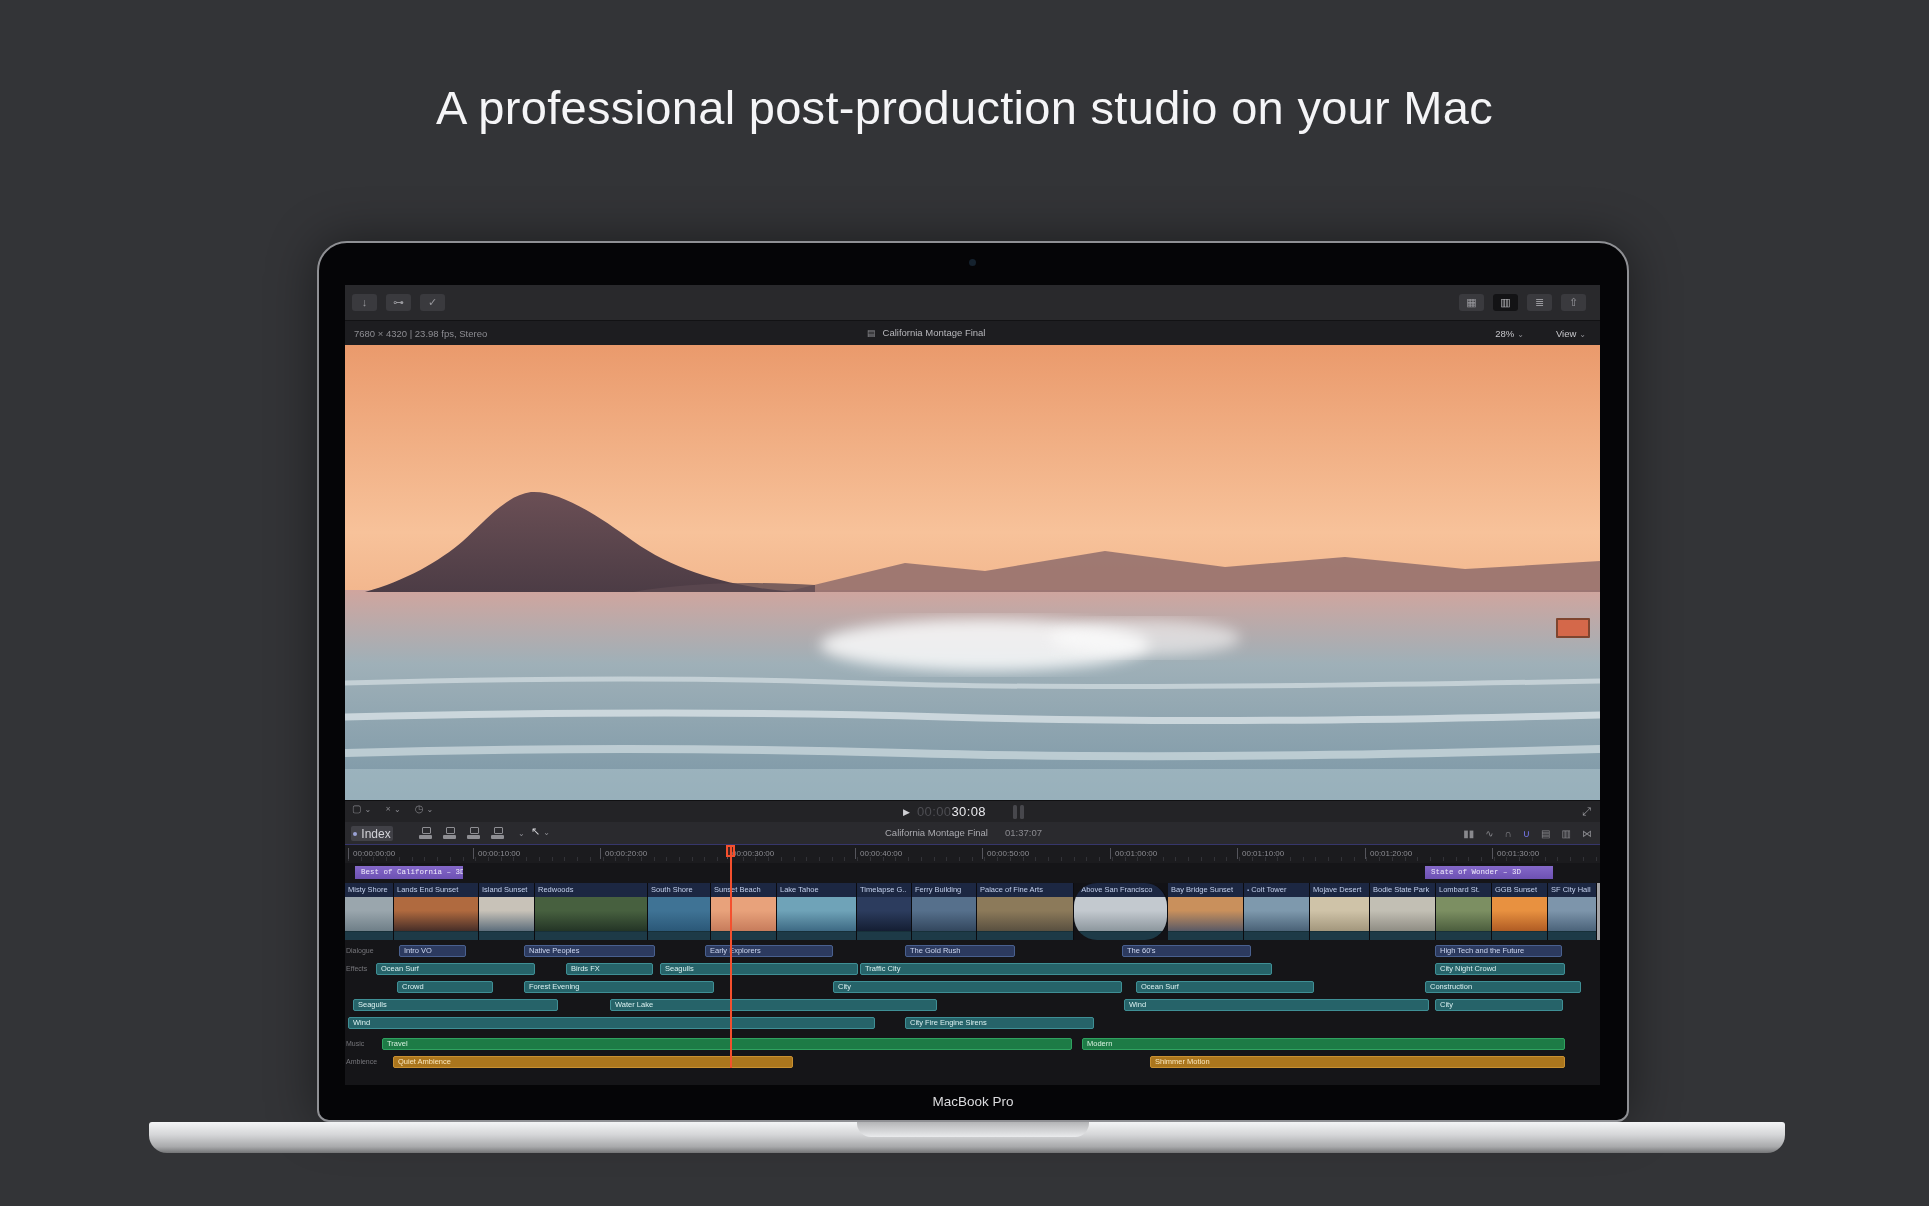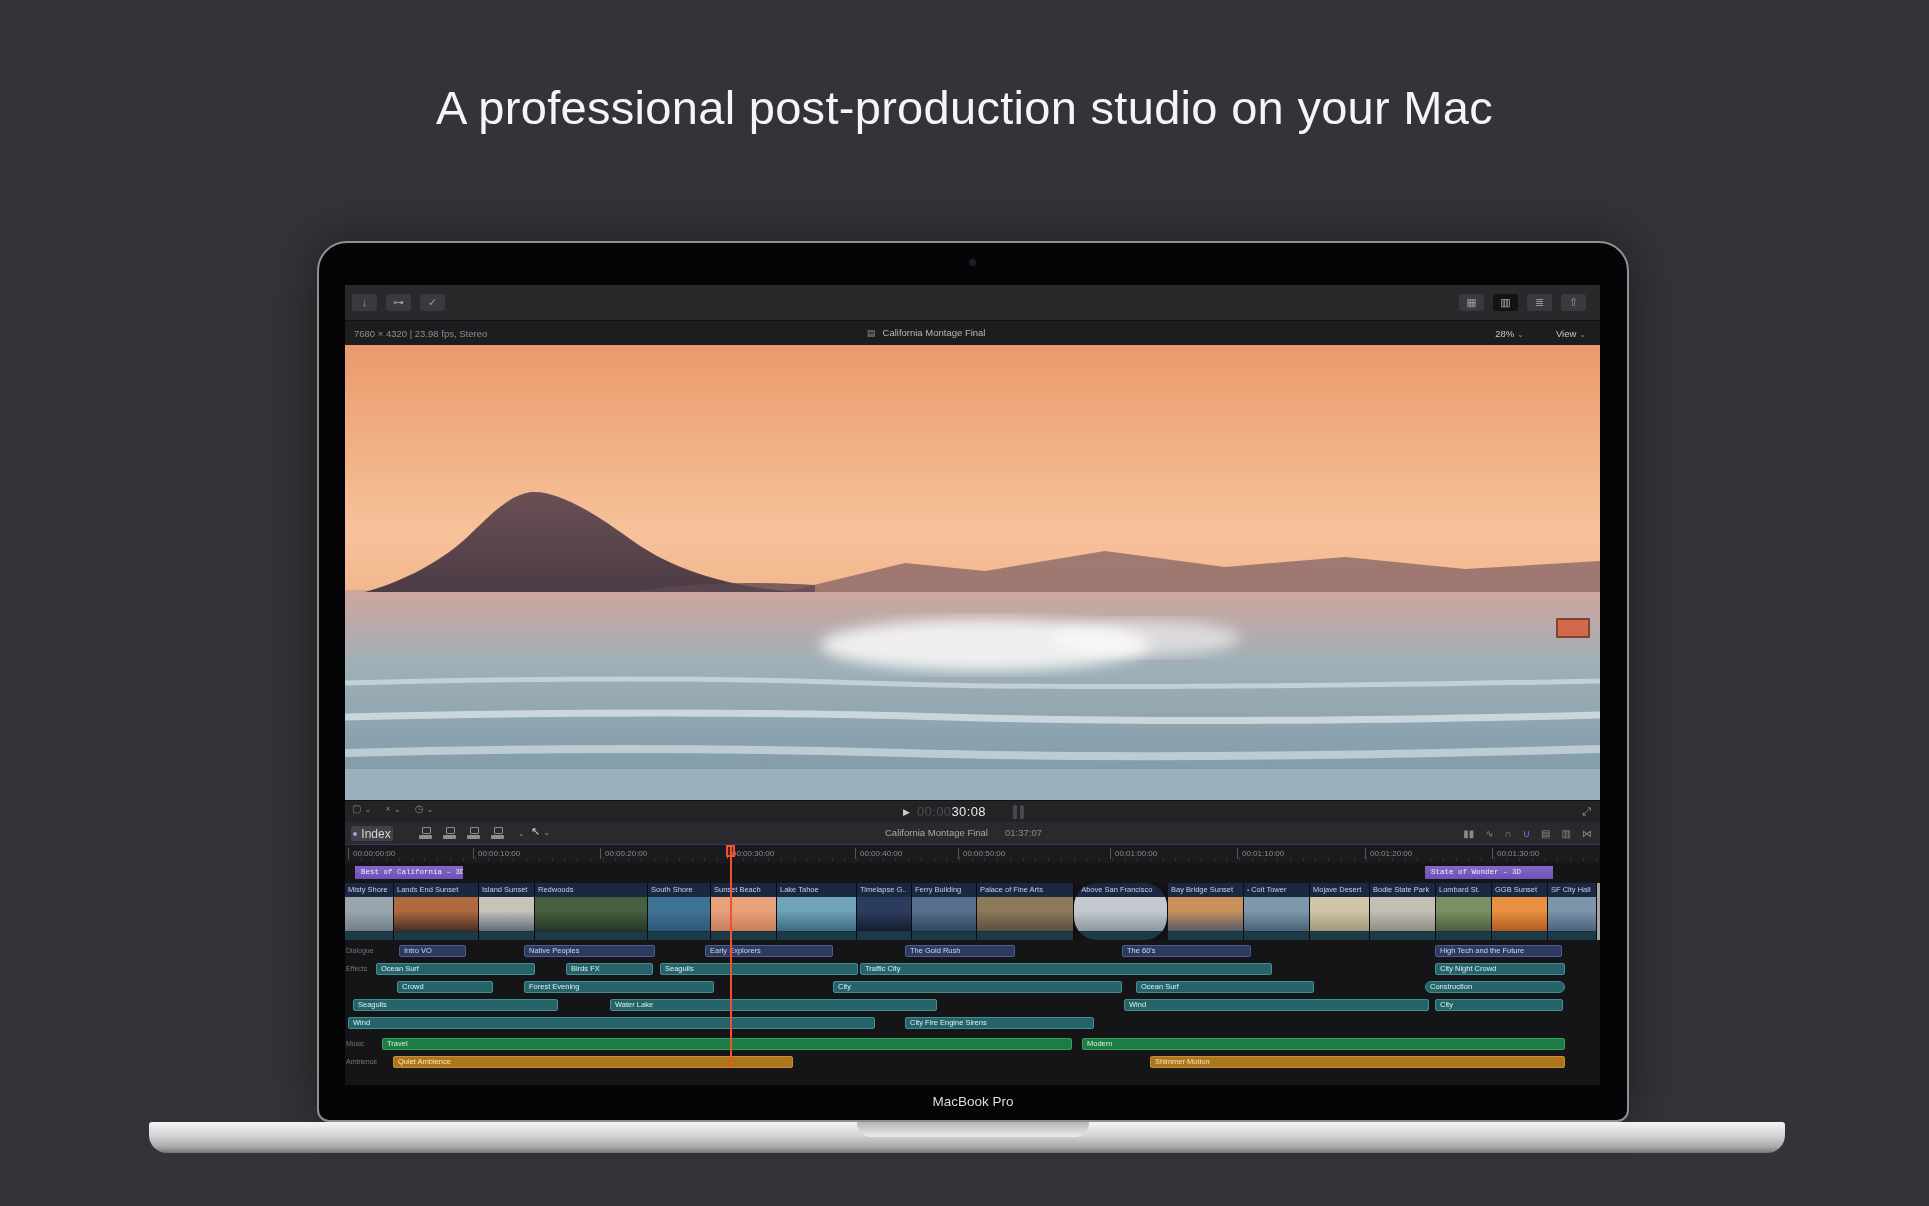--- a/index.html
+++ b/index.html
@@ -251,21 +251,21 @@
         </div>
     </div>
 
     <div class="ruler" id="ruler">
       <div class="ruler-minor"></div>
     <span class="tick" style="left: 3px;">00:00:00:00</span>
         <span class="tick" style="left: 128px;">00:00:10:00</span>
         <span class="tick" style="left: 255px;">00:00:20:00</span>
         <span class="tick" style="left: 382px;">00:00:30:00</span>
         <span class="tick" style="left: 510px;">00:00:40:00</span>
-        <span class="tick" style="left: 613px; text-align: center;">00:00:50:00</span>
+        <span class="tick" style="left: 637px; text-align: center;">00:00:50:00</span>
         <span class="tick" style="left: 765px;">00:01:00:00</span>
         <span class="tick" style="left: 892px;">00:01:10:00</span>
         <span class="tick" style="left: 1020px;">00:01:20:00</span>
         <span class="tick" style="left: 1147px;">00:01:30:00</span>
       </div>
 
     <div class="titles-row" id="titles-row">
         <div class="title-bar" style="left: 10px; width: 108px;">Best of California – 3D</div>
         <div class="title-bar" style="left: 1080px; width: 128px;">State of Wonder – 3D</div>
       </div>
@@ -375,21 +375,21 @@
         <span class="track-label" style="left: 1px; top: 680px;">Effects</span>
         <div class="abar c-effects" style="left: 31px; top: 678px; width: 159px;">Ocean Surf</div>
         <div class="abar c-effects" style="left: 221px; top: 678px; width: 87px;">Birds FX</div>
         <div class="abar c-effects" style="left: 315px; top: 678px; width: 198px;">Seagulls</div>
         <div class="abar c-effects" style="left: 515px; top: 678px; width: 412px;">Traffic City</div>
         <div class="abar c-effects" style="left: 1090px; top: 678px; width: 130px;">City Night Crowd</div>
         <div class="abar c-effects" style="left: 52px; top: 696px; width: 96px;">Crowd</div>
         <div class="abar c-effects" style="left: 179px; top: 696px; width: 190px;">Forest Evening</div>
         <div class="abar c-effects" style="left: 488px; top: 696px; width: 289px;">City</div>
         <div class="abar c-effects" style="left: 791px; top: 696px; width: 178px;">Ocean Surf</div>
-        <div class="abar c-effects" style="left: 1080px; top: 696px; width: 140px; border-radius: 6px;">Construction</div>
+        <div class="abar c-effects" style="left: 1080px; top: 696px; width: 156px;">Construction</div>
         <div class="abar c-effects" style="left: 8px; top: 714px; width: 205px;">Seagulls</div>
         <div class="abar c-effects" style="left: 265px; top: 714px; width: 327px;">Water Lake</div>
         <div class="abar c-effects" style="left: 779px; top: 714px; width: 305px;">Wind</div>
         <div class="abar c-effects" style="left: 1090px; top: 714px; width: 128px;">City</div>
         <div class="abar c-effects" style="left: 3px; top: 732px; width: 527px;">Wind</div>
         <div class="abar c-effects" style="left: 560px; top: 732px; width: 189px;">City Fire Engine Sirens</div>
         <span class="track-label" style="left: 1px; top: 755px;">Music</span>
         <div class="abar c-music" style="left: 37px; top: 753px; width: 690px;">Travel</div>
         <div class="abar c-music" style="left: 737px; top: 753px; width: 483px;">Modern</div>
         <span class="track-label" style="left: 1px; top: 773px;">Ambience</span>

